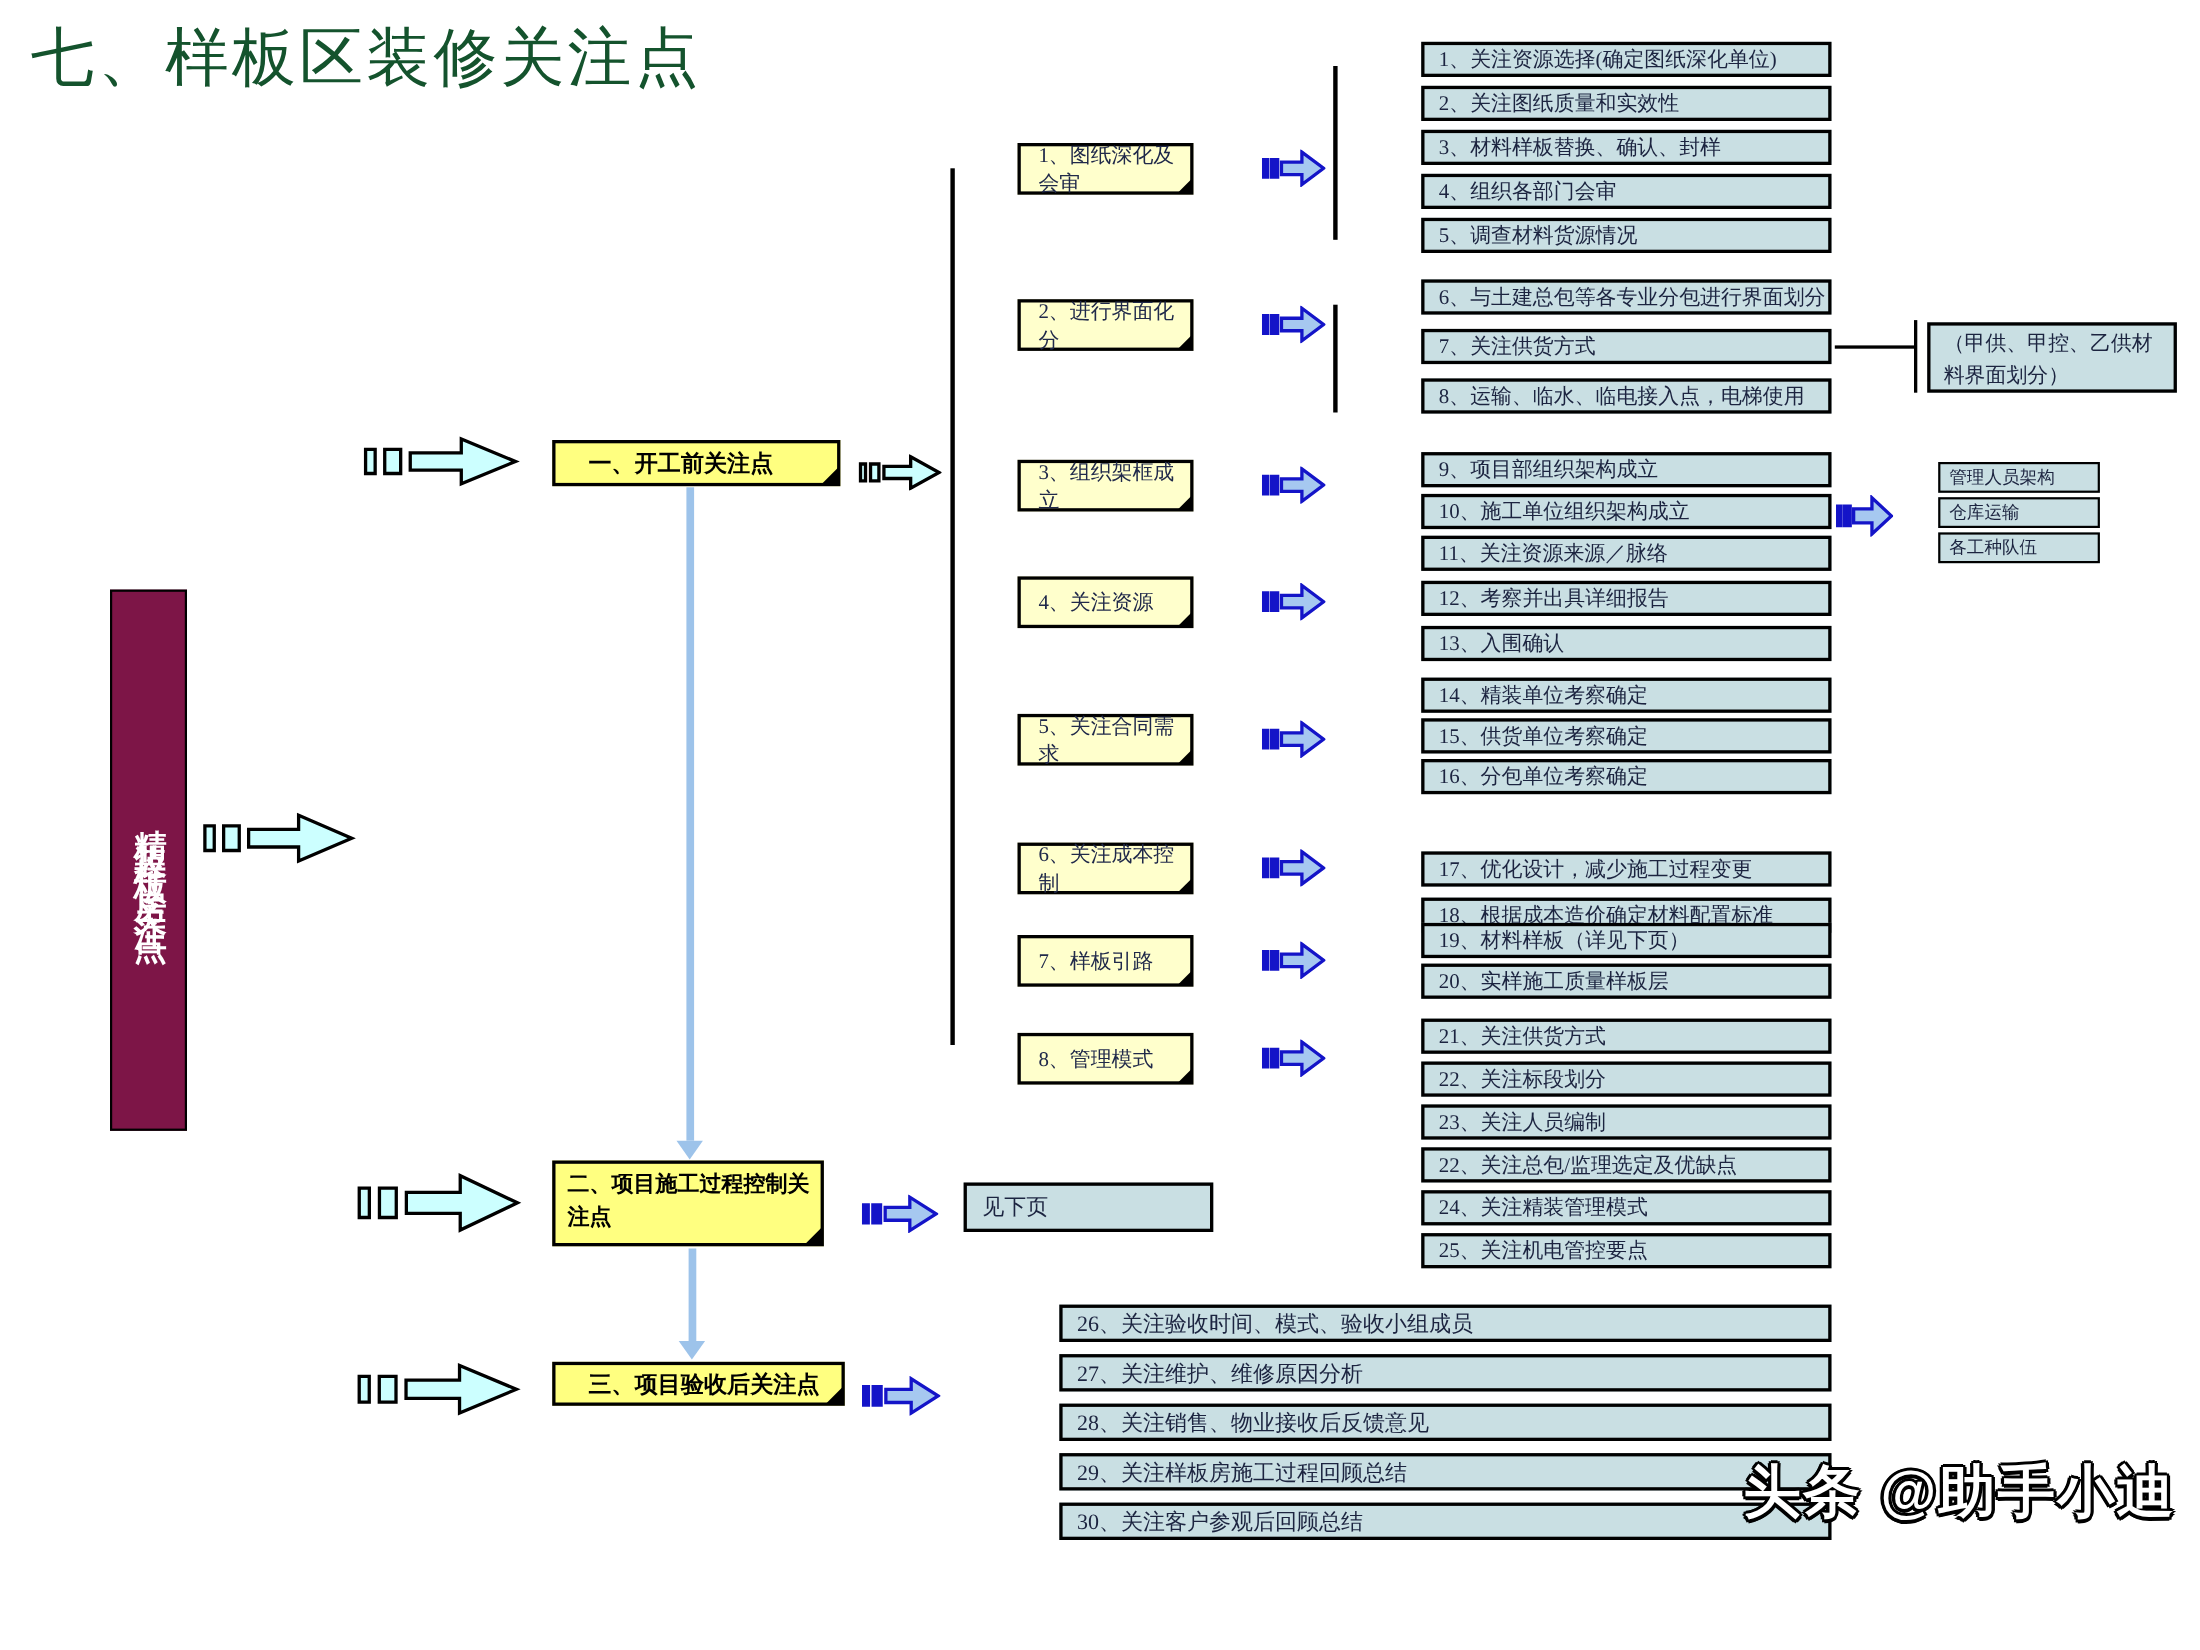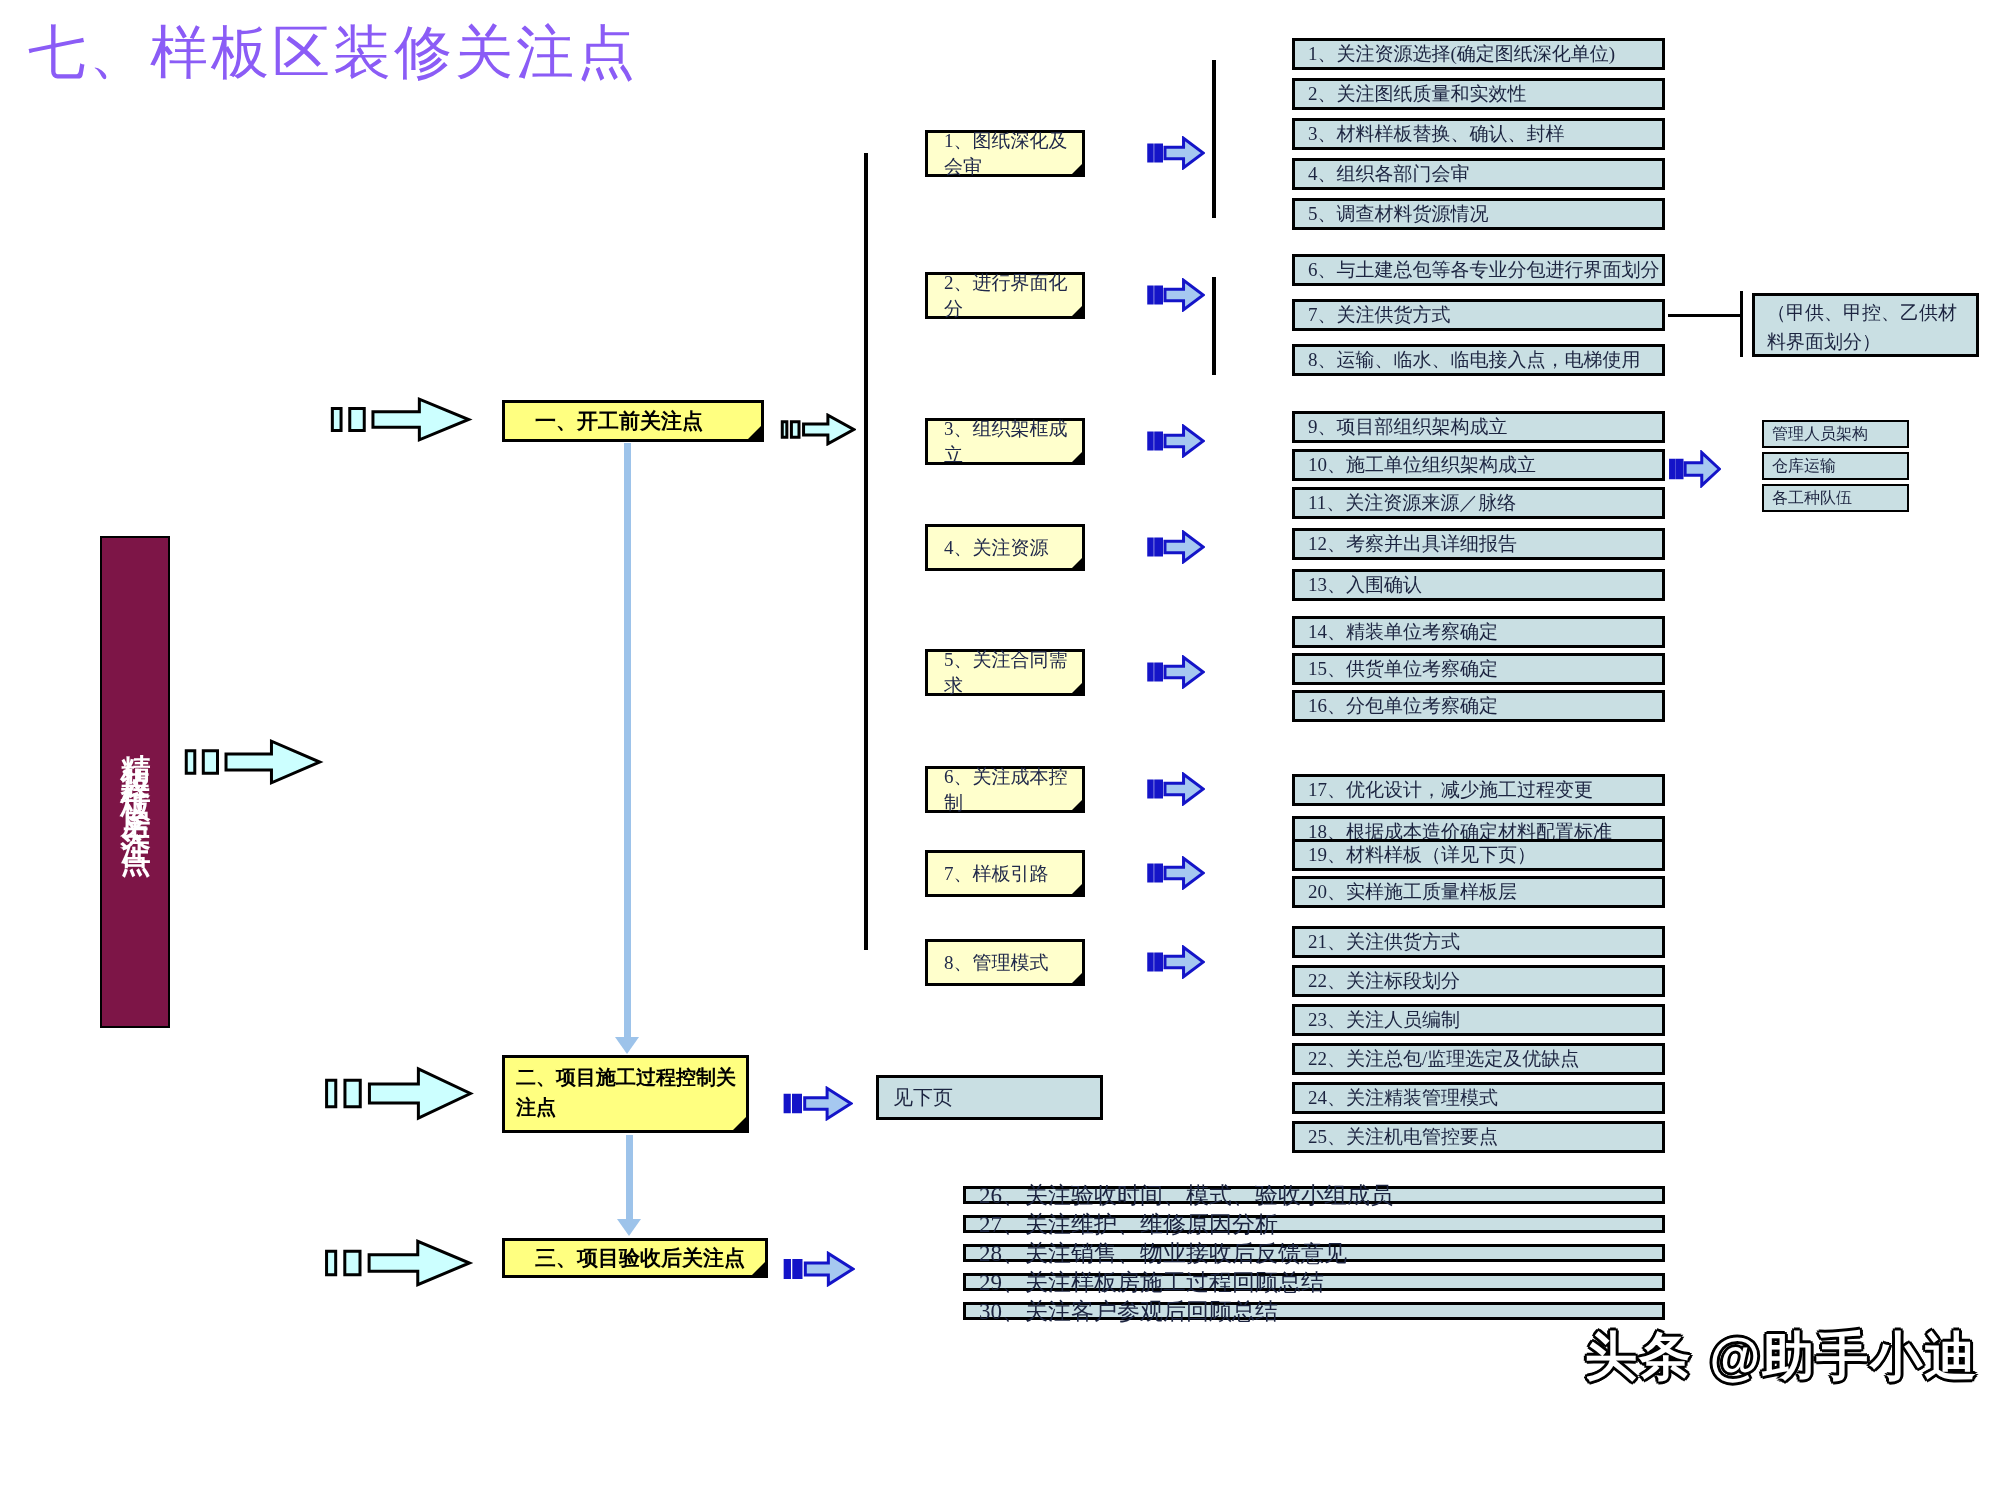--- a/index.html
+++ b/index.html
@@ -2,21 +2,21 @@
 <html><head>
 <meta charset="utf-8">
 <style>
   * { margin:0; padding:0; box-sizing:border-box; }
   html,body { background:#fff; }
   body { font-family:"Liberation Serif","DejaVu Serif",serif; }
   #canvas { position:relative; width:2000px; height:1500px; background:#fff; overflow:hidden; }
   .abs { position:absolute; }
 
   
-  #title { left:28px; top:14px; font-size:58px; color:#8b5cf6; letter-spacing:3px; white-space:nowrap; }
+  #title { left:28px; top:14px; font-size:58px; color:#14532d; letter-spacing:3px; white-space:nowrap; }
 
   
   #banner { left:100px; top:536px; width:70px; height:492px; background:#7d1547; border:2px solid #000;
             color:#fff; writing-mode:vertical-rl; text-orientation:upright;
             display:flex; align-items:center; justify-content:center;
             font-family:"Liberation Sans","DejaVu Sans",sans-serif; font-weight:bold; font-size:30px; letter-spacing:13px; }
 
   
   .stage { background:#ffff80; border:3px solid #000; color:#000;
            font-family:"Liberation Sans","DejaVu Sans",sans-serif; font-weight:bold; font-size:21px;
@@ -35,21 +35,21 @@
   #n1{top:130px} #n2{top:272px} #n3{top:418px} #n4{top:524px}
   #n5{top:649px} #n6{top:766px} #n7{top:850px} #n8{top:939px}
 
   
   .dgroup { position:absolute; left:1292px; width:373px; display:flex; flex-direction:column; }
   .dbox { height:32px; flex:none; border:3px solid #000; background:#c9dfe3; color:#1c2440;
           display:flex; align-items:center; padding-left:13px; font-size:19px; white-space:nowrap; }
   #g1{top:38px; gap:8px} #g2{top:254px; gap:13px} #g3{top:411px; gap:6px} #g4{top:487px; gap:9px}
   #g5{top:616px; gap:5px} #g6{top:774px; gap:10px} #g7{top:839px; gap:5px} #g8{top:926px; gap:7px}
   #g9{left:963px; top:1186px; width:702px; gap:11px}
-  #g9 .dbox{height:18px; font-size:23px}
+  #g9 .dbox{height:34px; font-size:20px}
 
   
   #orggroup { left:1762px; top:420px; width:147px; display:flex; flex-direction:column; gap:4px; position:absolute; }
   .orgbox { height:28px; flex:none; border:2px solid #000; background:#c9dfe3; color:#1c2440;
             font-size:16px; display:flex; align-items:center; padding-left:8px; }
 
   
   #supplynote { left:1752px; top:293px; width:227px; height:64px; background:#c9dfe3; border:3px solid #000;
                 color:#1c2440; font-size:19px; line-height:1.5; padding:3px 6px 0 12px; }
 

